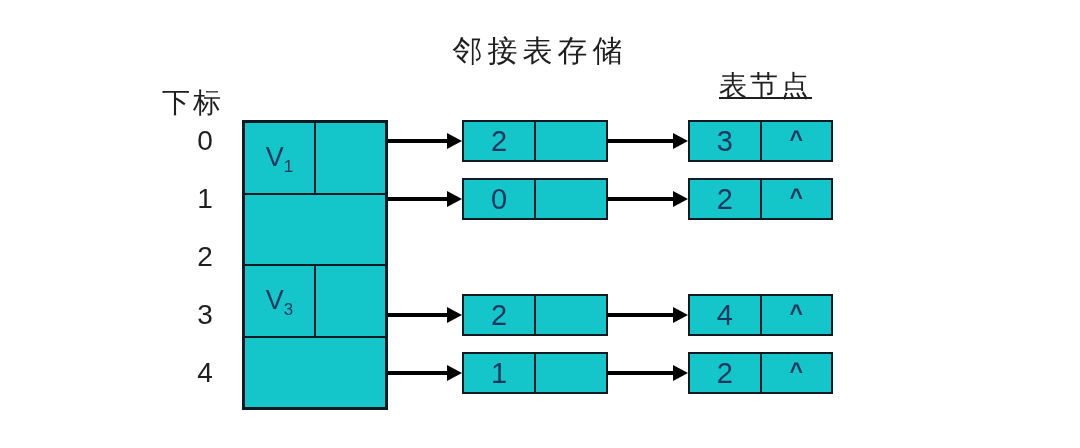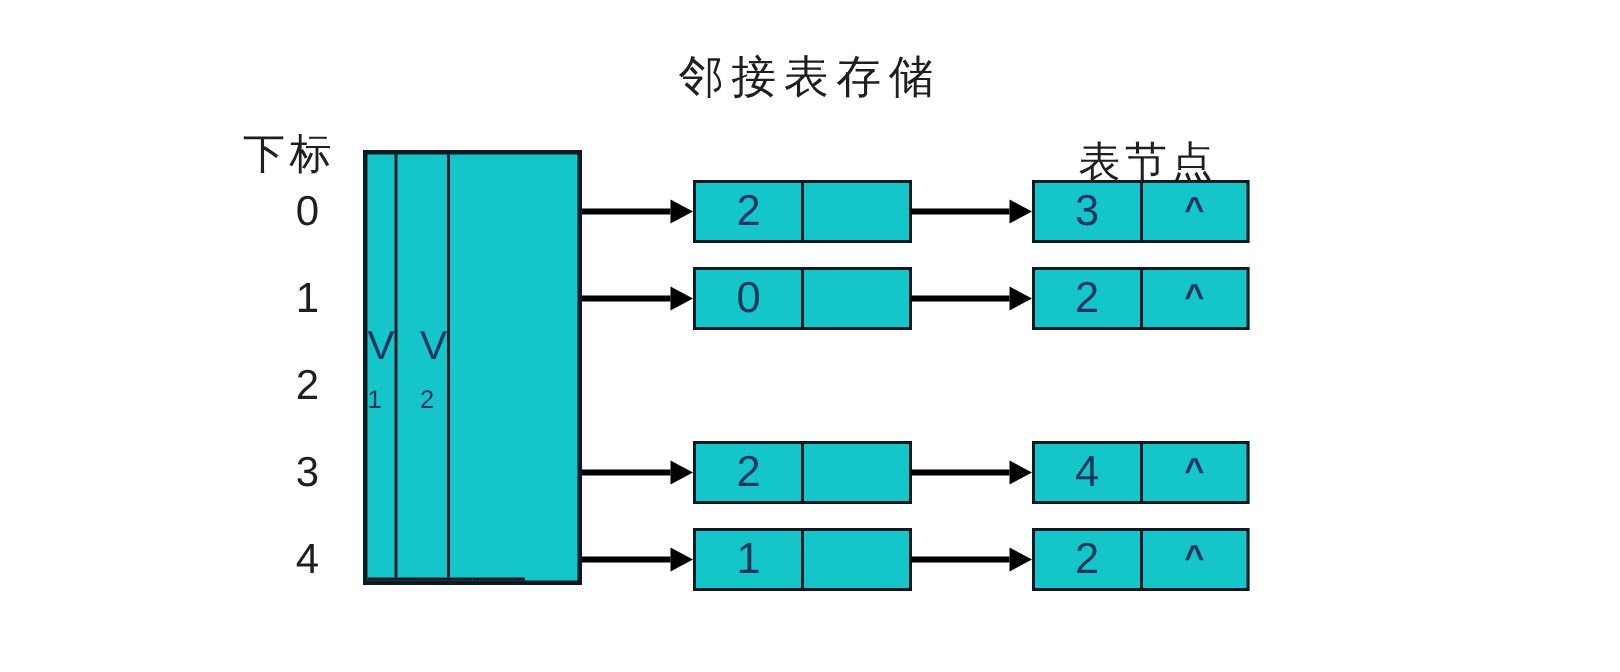--- a/index.html
+++ b/index.html
@@ -12,30 +12,30 @@
   .title {
     position:absolute; top:31px; left:0; width:100%; text-align:center;
     font-family:"DejaVu Serif",serif; font-size:30px; letter-spacing:5px;
     color:var(--label-text,#1f1f1f);
   }
   .lbl {
     position:absolute; font-family:"DejaVu Serif",serif; font-size:28px;
     letter-spacing:3px; color:var(--label-text,#1f1f1f); white-space:nowrap;
   }
   .index-label   { left:162px; top:84px; }
-  .tablenode-label { left:719px; top:89px; }
+  .tablenode-label { left:719px; top:67px;text-decoration:underline; }
   .headnode-label  { left:261px; top:405px; }
   .idx {
     position:absolute; left:182px; width:46px; text-align:center;
     font-size:28px; line-height:34px; color:var(--label-text,#1f1f1f);
   }
   .headtable {
-    position:absolute; left:242px; top:100px; width:146px; height:290px;
+    position:absolute; left:242px; top:120px; width:146px; height:290px;
     border:3px solid var(--line,#0e1a21); background:var(--cell-fill,#14c6ca);
-    display:flex; flex-direction:row;
+    display:flex; flex-direction:column;
   }
   .hrow { flex:1; display:flex; border-bottom:2px solid var(--line,#0e1a21); }
   .hrow:last-child { border-bottom:none; }
   .hcell { flex:1; display:flex; align-items:center; justify-content:center; }
   .hcell.vert { border-right:2px solid var(--line,#0e1a21); }
   .vtx { font-size:27px; color:var(--cell-text,#17365e); font-weight:500; line-height:1; }
   .vsub { font-size:17px; display:inline-block; transform:translateY(6px); }
   .node {
     position:absolute; width:146px; height:42px;
     border:2px solid var(--line,#0e1a21); background:var(--cell-fill,#14c6ca);
@@ -76,26 +76,26 @@
   <div class="idx" style="top:356px">4</div>
 
   <div class="headtable">
     <div class="hrow">
       <div class="hcell vert">
         <span class="vtx"><span>V</span><span class="vsub">1</span></span>
       </div>
       <div class="hcell"></div>
     </div>
     <div class="hrow">
-      <div class="hcell vert">
-        <span class="vtx"><span>V</span><span class="vsub">2</span></span>
-      </div>
       <div class="hcell"></div>
     </div>
     <div class="hrow">
+      <div class="hcell vert">
+        <span class="vtx"><span>V</span><span class="vsub">3</span></span>
+      </div>
       <div class="hcell"></div>
     </div>
     <div class="hrow">
       <div class="hcell"></div>
     </div>
   </div>
 
   <div class="arrow a-head" style="top:133px">
       <i class="shaft"></i>
       <i class="tip"></i>

